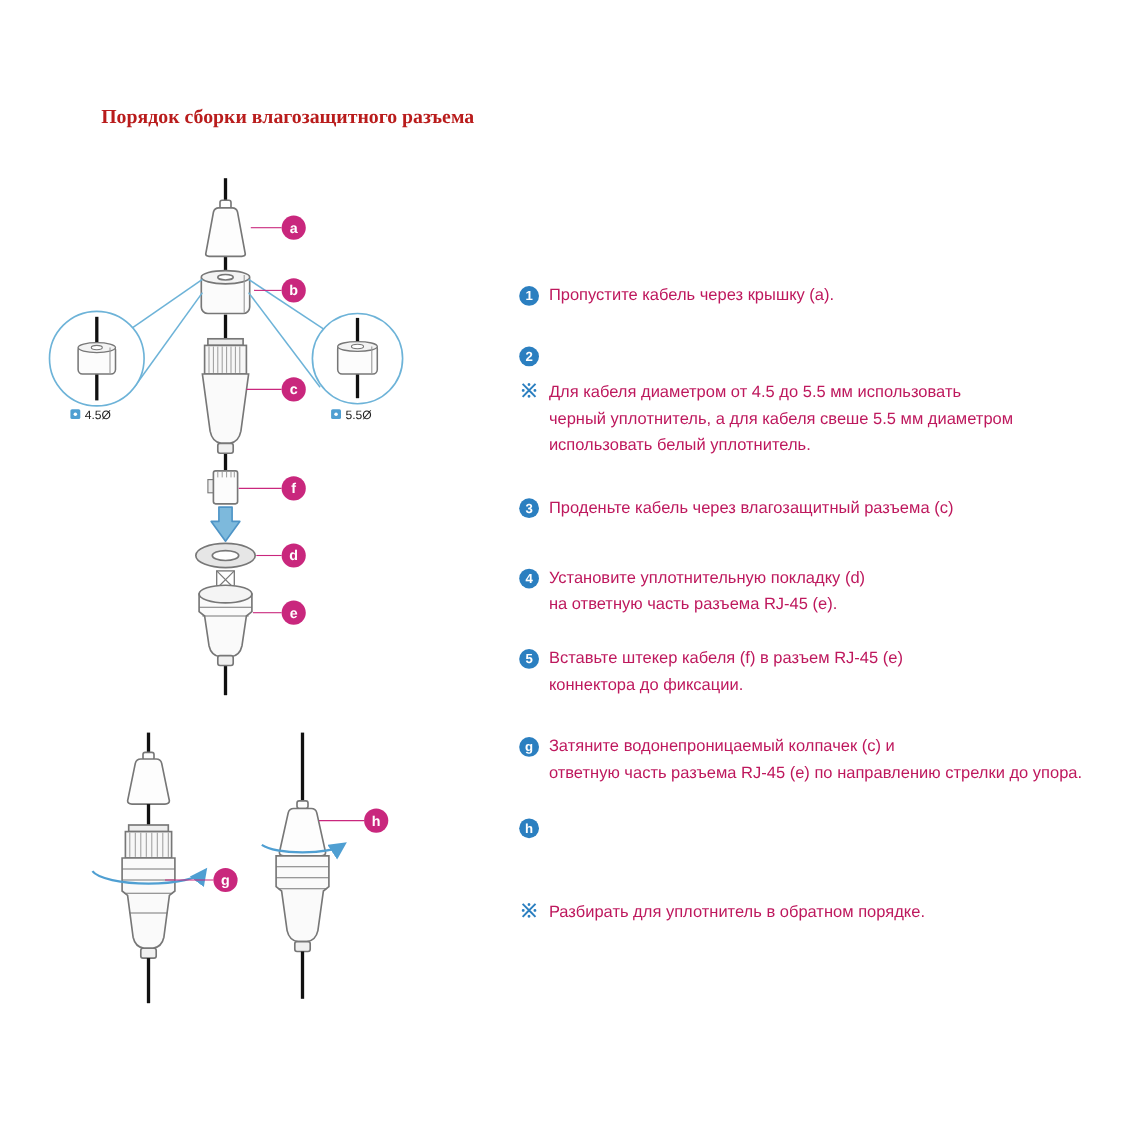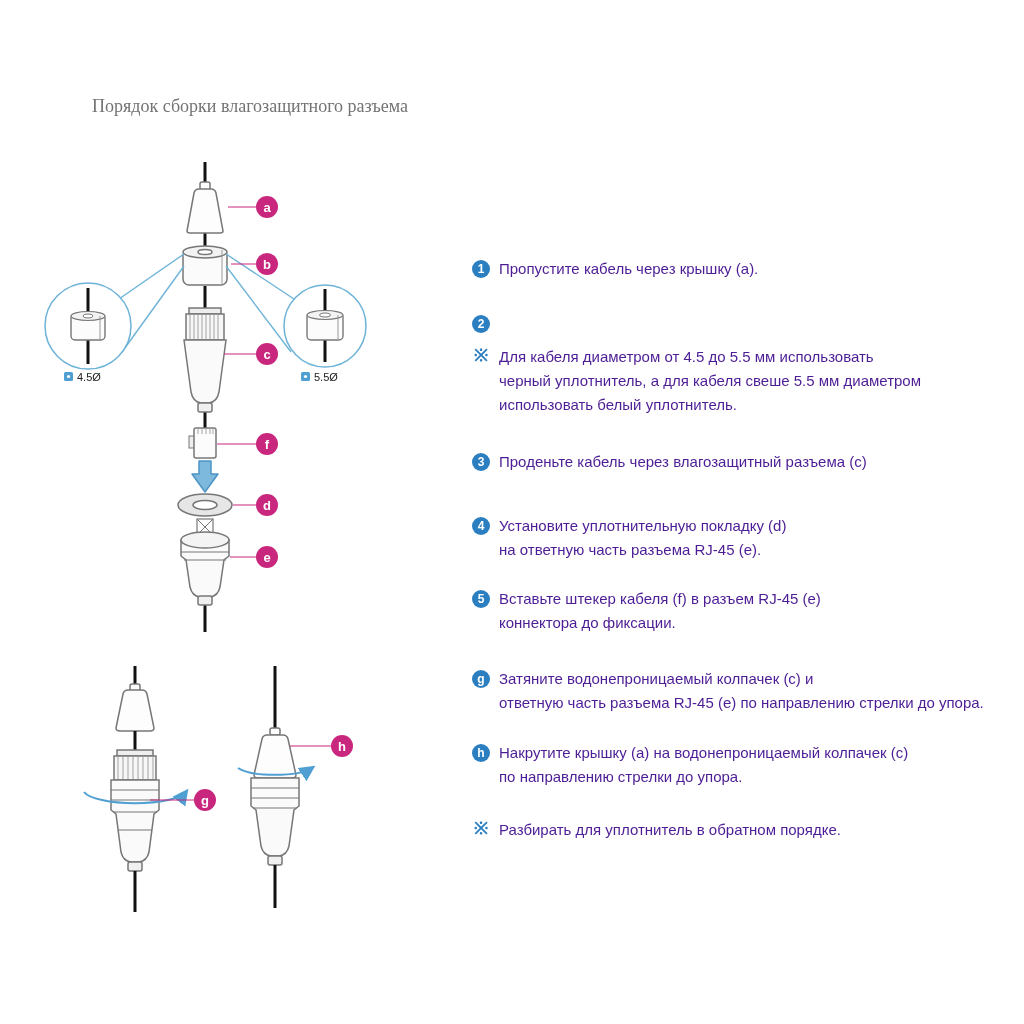--- a/index.html
+++ b/index.html
@@ -1,28 +1,28 @@
 <!DOCTYPE html>
 <html><head>
 <meta charset="utf-8">
 <style>
   html,body{margin:0;padding:0;background:#fff;}
   .page{position:relative;width:1024px;height:1024px;background:#ffffff;
         font-family:"Liberation Sans",sans-serif;overflow:hidden;}
   .title{position:absolute;left:92px;top:96px;margin:0;
-         font-family:"Liberation Serif",serif;font-size:18px;font-weight:normal;color:#737373;}
+         font-family:"Liberation Serif",serif;font-size:18px;font-weight:bold;color:#b91c1c;}
   .diagram{position:absolute;left:0;top:0;}
   svg text{font-family:"Liberation Sans",sans-serif;}
   .step{position:absolute;left:472px;display:flex;gap:9px;align-items:flex-start;width:545px;}
   .badge{flex:none;width:18px;height:18px;border-radius:50%;background:#2b7fc0;color:#fff;
          font-size:12px;font-weight:bold;display:flex;align-items:center;justify-content:center;
          margin-top:3px;}
   .nbadge{flex:none;width:18px;height:18px;background:none;color:#2b7fc0;font-size:17px;
           line-height:20px;text-align:center;margin-top:1px;font-weight:bold;}
-  .step-text{font-size:15px;line-height:24px;color:#4c1d95;white-space:pre-line;}
+  .step-text{font-size:15px;line-height:24px;color:#be185d;white-space:pre-line;}
 </style>
 </head>
 <body>
 
 <div class="page">
 
   <h1 class="title">Порядок сборки влагозащитного разъема</h1>
 
   <svg class="diagram" width="460" height="940" viewBox="0 0 460 940">
     <defs>
@@ -257,22 +257,20 @@
   </div>
 
   <div class="step" style="top:667px">
     <span class="badge">g</span>
     <span class="step-text">Затяните водонепроницаемый колпачек (c) и
 ответную часть разъема RJ-45 (e) по направлению стрелки до упора.</span>
   </div>
 
   <div class="step" style="top:741px">
     <span class="badge">h</span>
-    <span class="step-text">Накрутите крышку (a) на водонепроницаемый колпачек (c)
-по направлению стрелки до упора.</span>
   </div>
 
   <div class="step" style="top:818px">
     <span class="nbadge">※</span>
     <span class="step-text">Разбирать для уплотнитель в обратном порядке.</span>
   </div>
 
 </div>
 
 </body></html>

